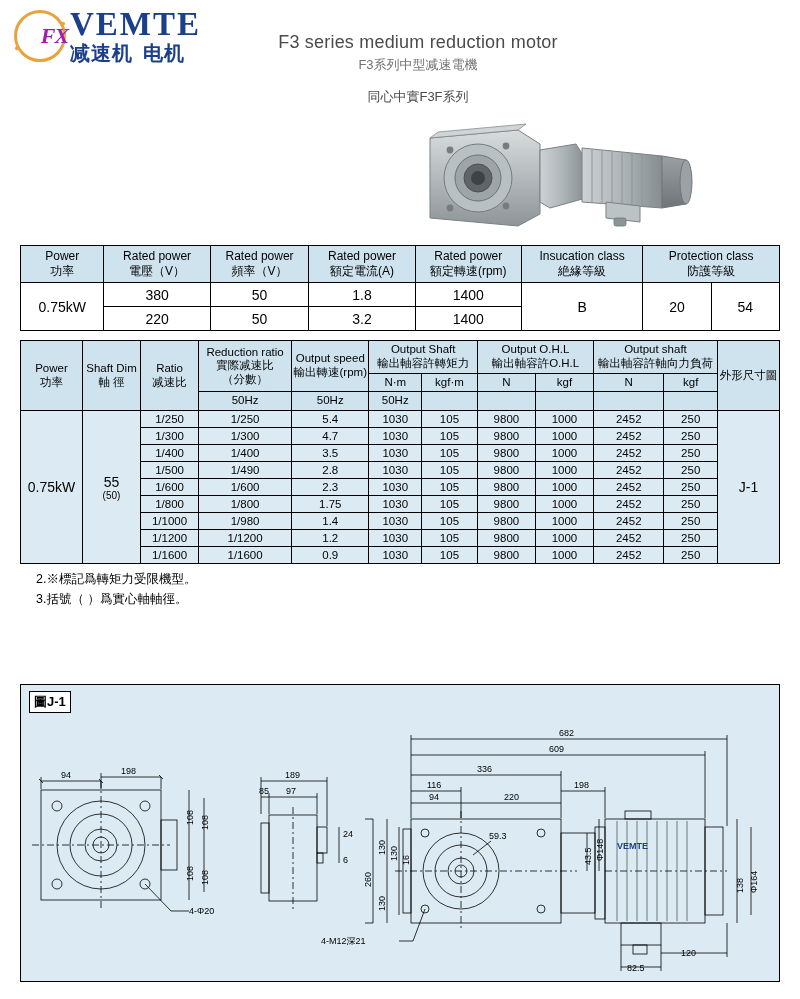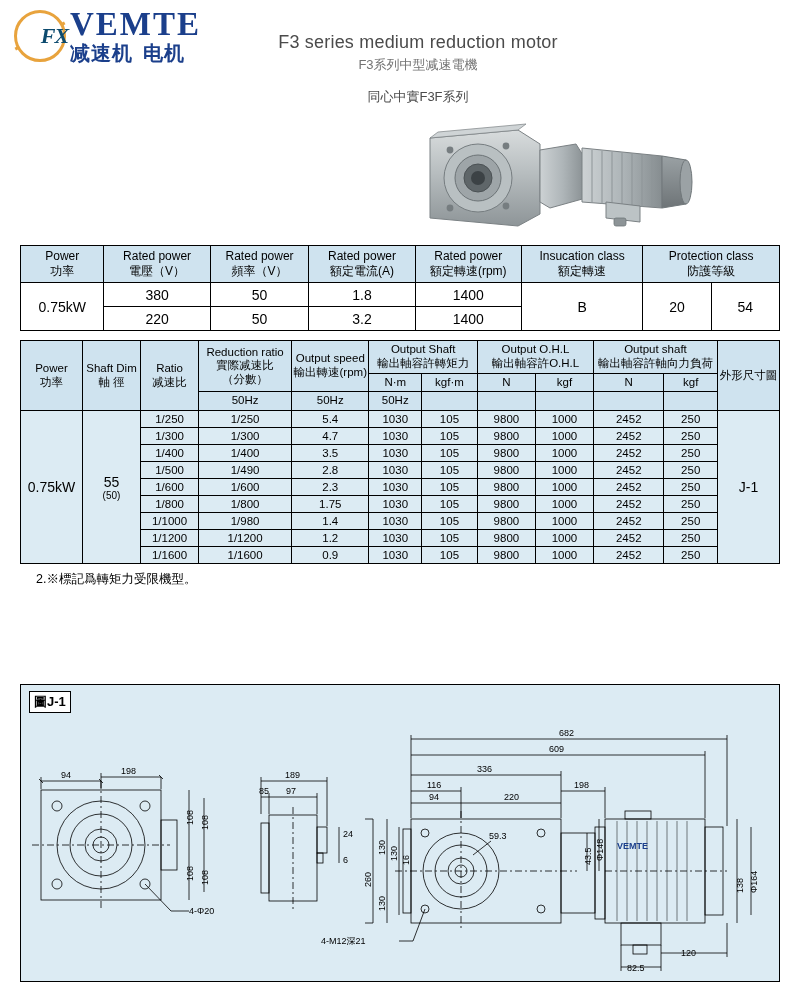--- a/index.html
+++ b/index.html
@@ -20,21 +20,21 @@
     width: 52px; height: 52px; border-radius: 50%;
     border: 3px solid #e8a33d;
     background: #fff;
     position: relative;
     display: flex; align-items: center; justify-content: center;
     margin-right: 4px;
   }
   .logo-badge .fx {
     font-family: "Liberation Serif", serif;
     font-style: italic; font-weight: bold;
-    font-size: 22px; color: #0c4a6e;
+    font-size: 22px; color: #a21caf;
     letter-spacing: -1px;
     margin-left: 29px;
   }
   .logo-badge:after {
     content: "";
     position: absolute; left: 50%; top: 50%;
     width: 56px; height: 3px; background: #e8a33d;
     transform: translate(-50%,-50%) rotate(-28deg);
     z-index: -1;
   }
@@ -192,21 +192,21 @@
         <th style="width:14%">
           <div>Rated power</div>
           <div>額定電流(A)</div>
         </th>
         <th style="width:14%">
           <div>Rated power</div>
           <div>額定轉速(rpm)</div>
         </th>
         <th style="width:16%">
           <div>Insucation class</div>
-          <div>額定轉速</div>
+          <div>絶緣等級</div>
         </th>
         <th style="width:18%" colspan="2">
           <div>Protection class</div>
           <div>防護等級</div>
         </th>
       </tr>
     </thead>
     <tbody>
       <tr>
         <td class="pw" rowspan="2">0.75kW</td>
@@ -392,20 +392,21 @@
           <td>1000</td>
           <td>2452</td>
           <td>250</td>
         </tr>
       </tbody>
   </table>
 </div>
 
 <div class="notes">
   <div class="ind1">2.※標記爲轉矩力受限機型。</div>
+  <div class="ind1">3.括號（ ）爲實心軸軸徑。</div>
 </div>
 
 <div class="draw-panel">
   <div class="draw-head">
     <span class="fig-tag">圖J-1</span>
   </div>
 
   <svg width="758" height="266" viewBox="0 0 758 266" style="position:absolute;left:0;top:30px">
     <g stroke="#000" fill="none" stroke-width="0.8">
 

